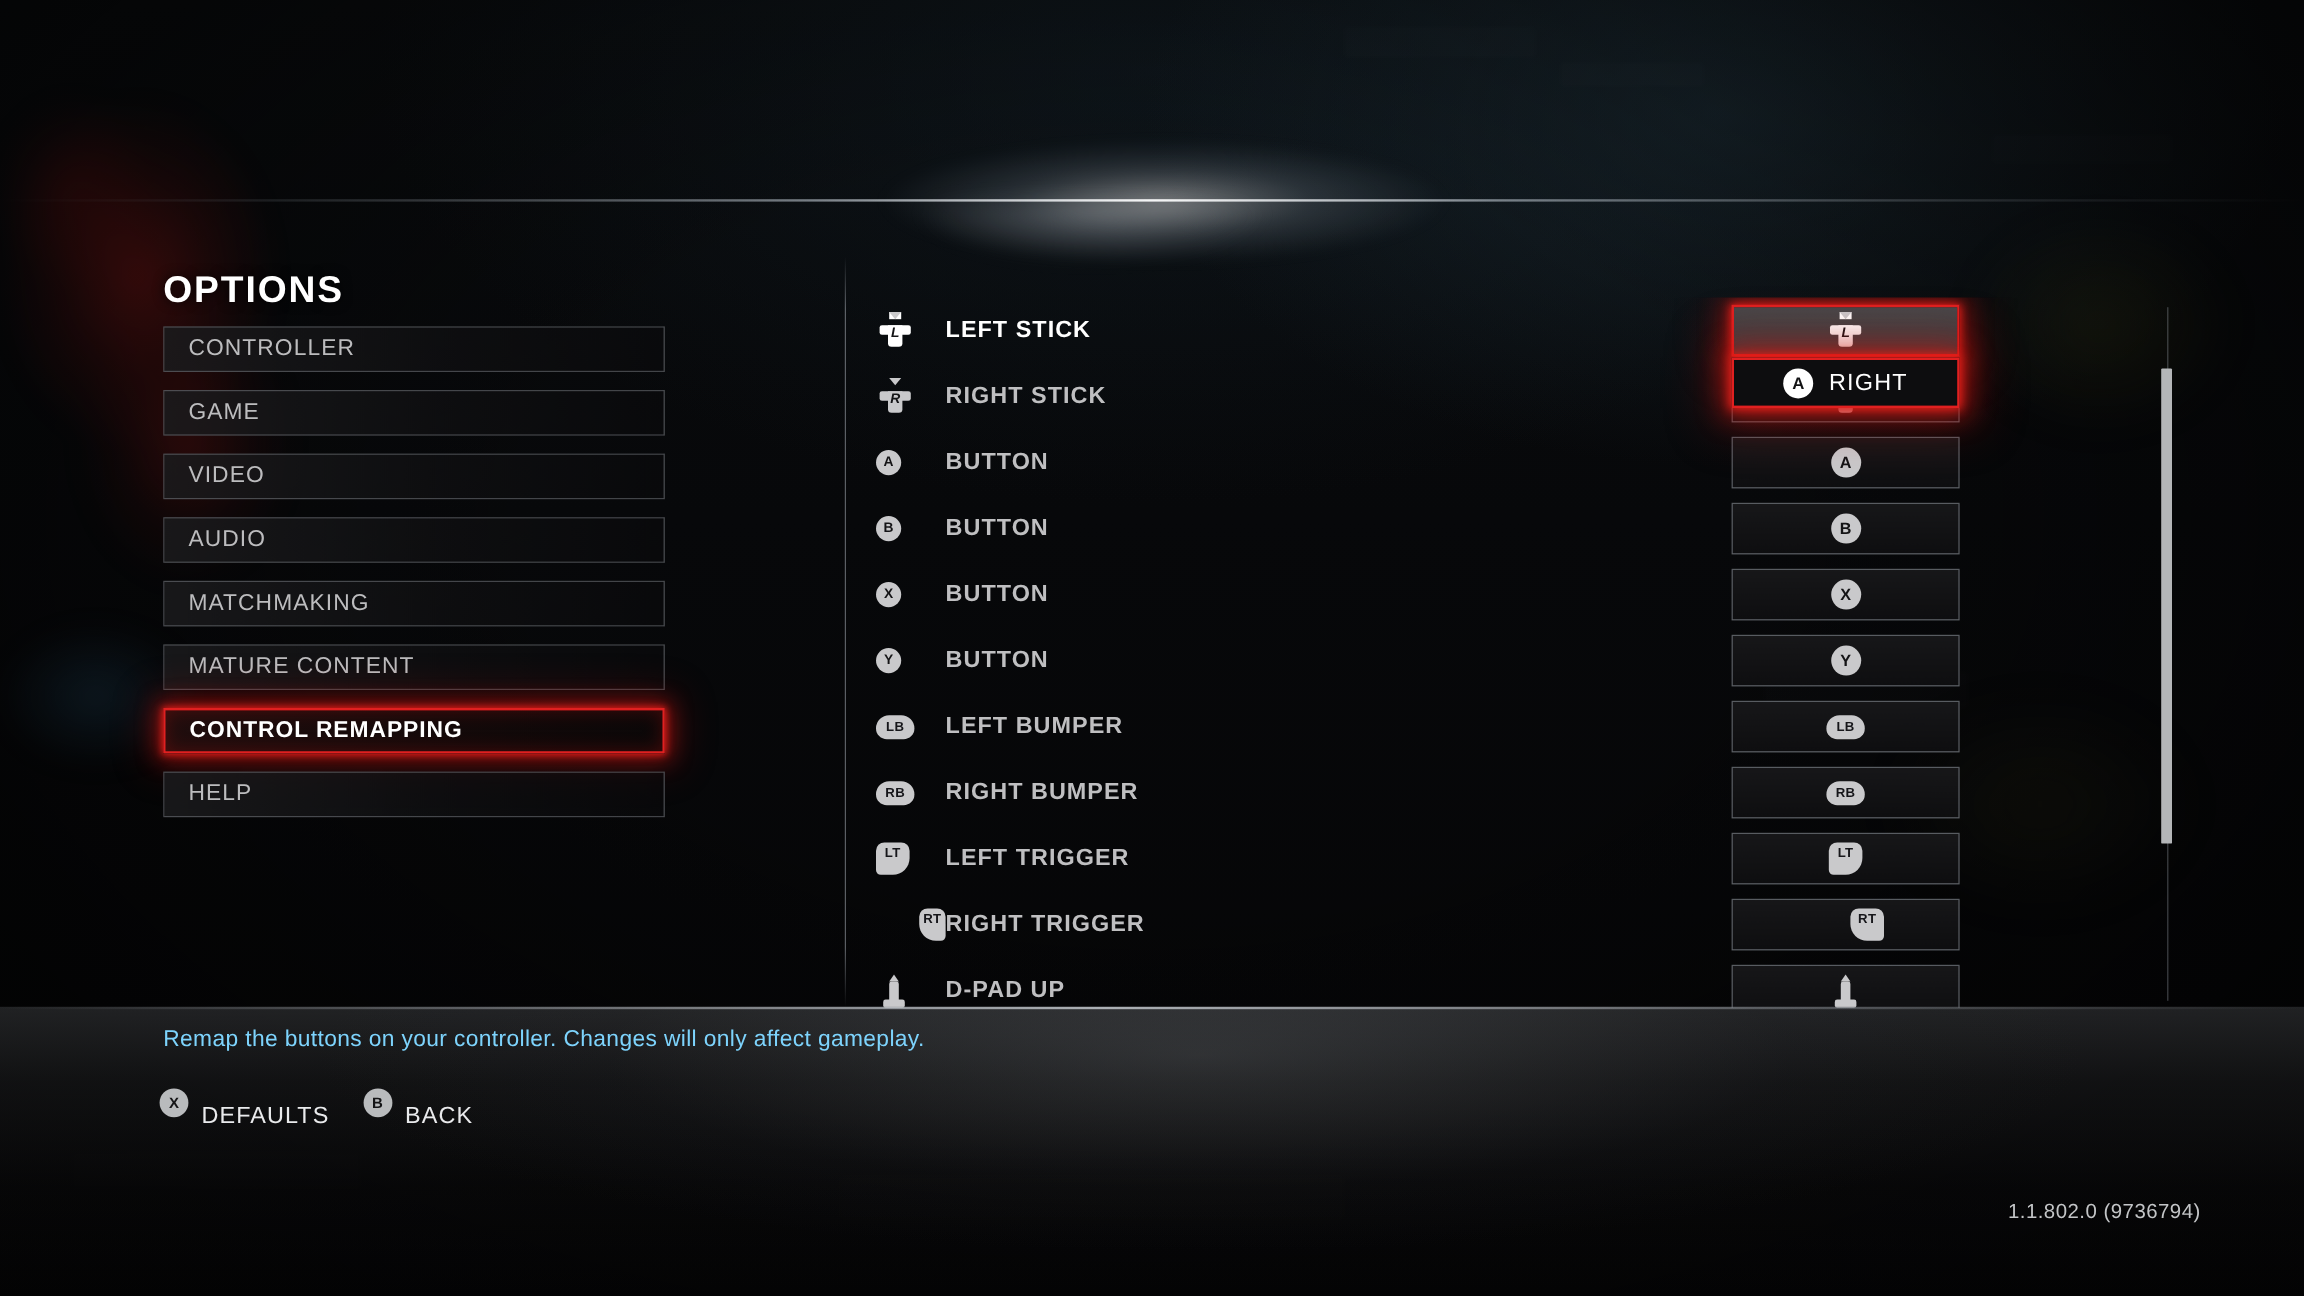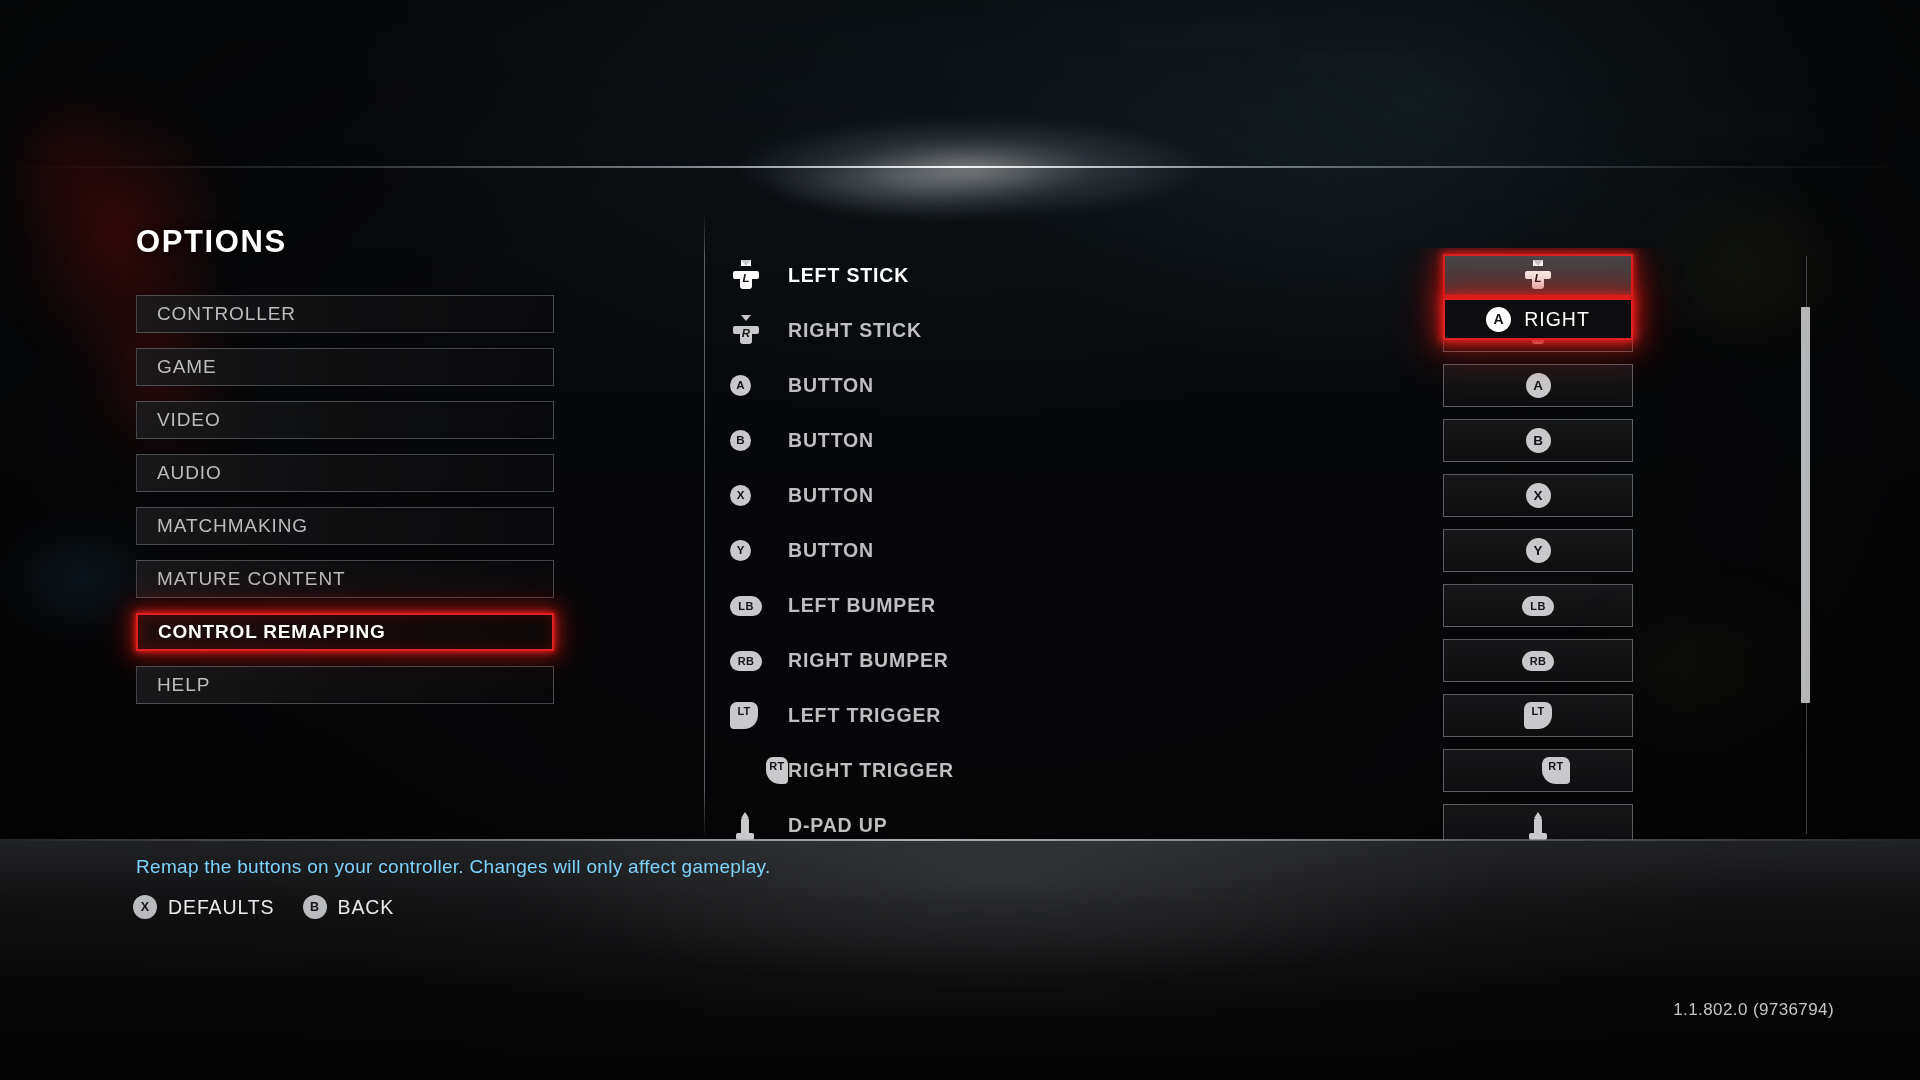--- a/index.html
+++ b/index.html
@@ -69,21 +69,21 @@
     background:radial-gradient(210px 58px at 210px 10px, rgba(225,230,238,.20) 0%, rgba(140,150,165,0) 70%);
     filter:blur(9px);
   }
 
   
   .options-title{
     position:absolute; left:136px; top:224px;
     font-size:31px; font-weight:bold; letter-spacing:1.6px;
     color:#ffffff; text-shadow:0 0 10px rgba(0,0,0,.9);
   }
-  .sidebar{ position:absolute; left:136px; top:272px; width:418px;margin-top:23px; }
+  .sidebar{ position:absolute; left:136px; top:272px; width:418px; }
   .side-item{
     position:relative; height:38px; margin-bottom:15px;
     border:1px solid rgba(152,158,166,.40);
     background:linear-gradient(90deg, rgba(26,26,28,.88) 0%, rgba(16,16,18,.72) 55%, rgba(10,10,12,.55) 100%);
     display:flex; align-items:center; padding-left:20px;
   }
   .side-item span{
     font-size:19px; letter-spacing:.9px; color:#bcbcbe;
   }
   .side-item.selected{
@@ -228,21 +228,21 @@
   .help-text{
     position:absolute; left:136px; top:856px;
     font-size:19px; letter-spacing:.3px; color:#7dd3fc;text-align:right;
   }
   .prompts{ position:absolute; left:133px; top:895px; display:flex; align-items:center; gap:28px; }
   .prompt{ display:flex; align-items:center; gap:11px; }
   .prompt .pb{
     width:24px; height:24px; border-radius:50%; background:#b9bbbd; color:#151517;
     font-size:12.5px; font-weight:bold; line-height:24px; text-align:center;
   }
-  .prompt .pl{ font-size:19.5px; letter-spacing:.9px; color:#e9eaec; }
+  .prompt .pl{ font-size:19.5px; letter-spacing:.9px; color:#e9eaec;margin-top:24px; }
   .version{
     position:absolute; right:86px; top:1000px;
     font-size:17px; letter-spacing:.4px; color:#c3c5c7;
   }
 </style>
 </head>
 <body>
 
 <div id="screen">
 

